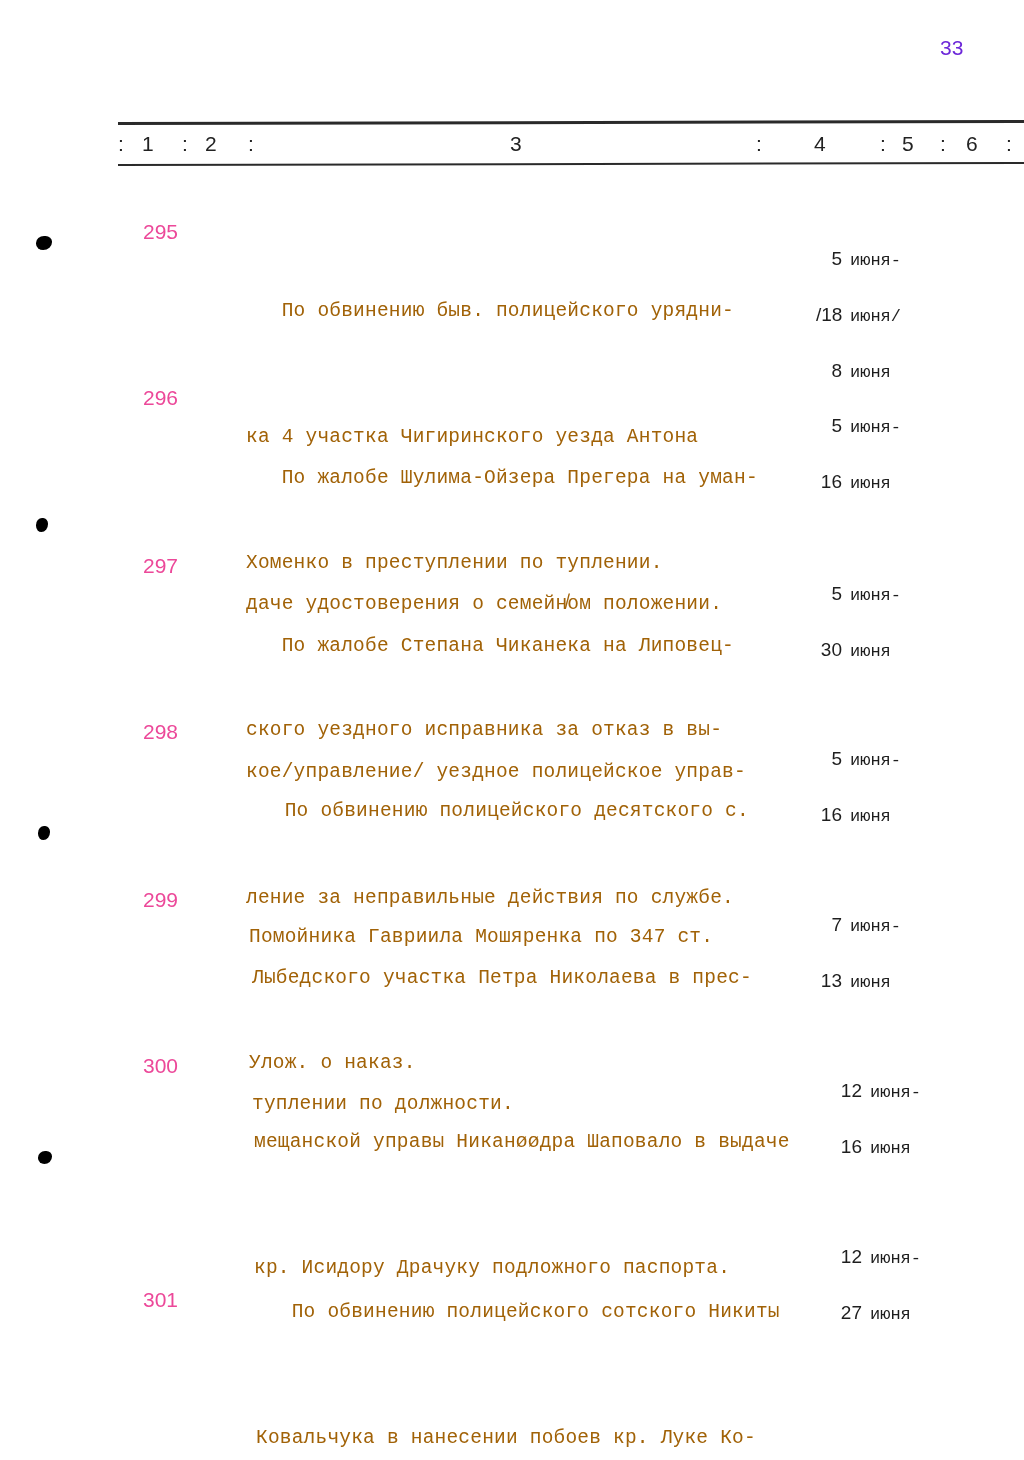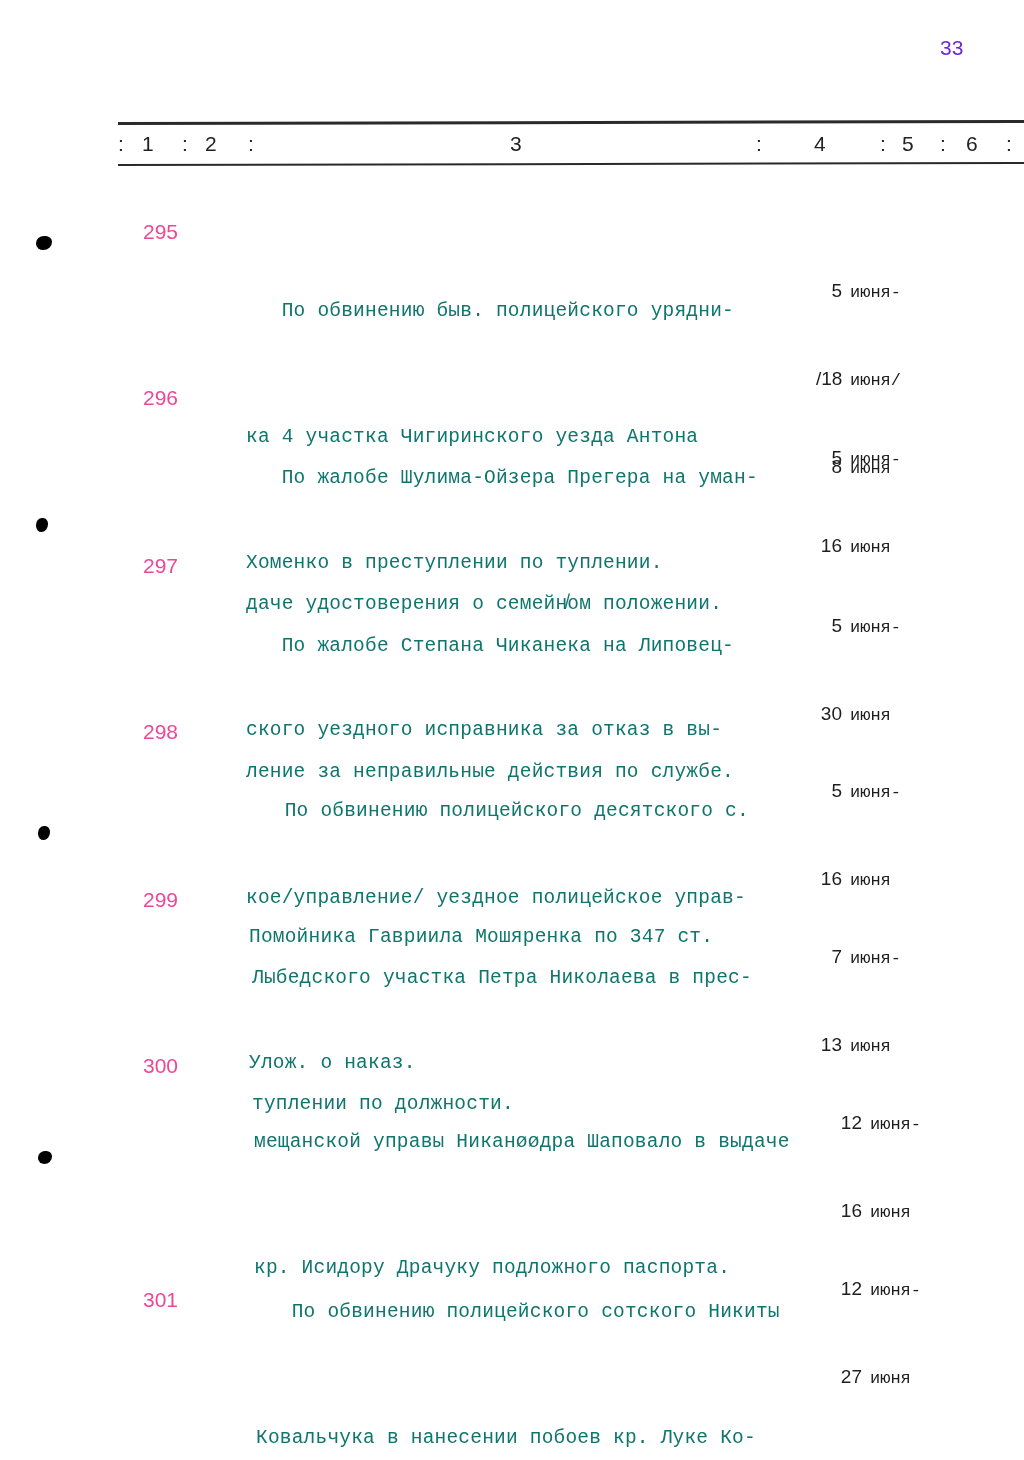--- a/index.html
+++ b/index.html
@@ -7,23 +7,23 @@
     width: 1024px; height: 1460px; background: #ffffff; position: relative;
     overflow: hidden; color: #1a1a1a;
     font-family: "Liberation Mono", "DejaVu Sans Mono", monospace;
   }
   .page-num { position: absolute; left: 940px; top: 36px; font-family: "Liberation Sans", sans-serif; font-size: 21px; color: #6d28d9; }
   .rule { position: absolute; left: 118px; right: 0; height: 3px; background: #2a2a2a; }
   .rule.top { top: 121px; transform: rotate(-0.12deg); }
   .rule.bot { top: 163px; transform: rotate(-0.12deg); height: 2px; }
   .hdr { position: absolute; top: 132px; font-family: "Liberation Sans", sans-serif; font-size: 21px; color: #222; }
   .entry-num { position: absolute; left: 143px; font-family: "Liberation Sans", sans-serif; font-size: 21px; color: #ec4899; }
-  .entry-text { position: absolute; font-size: 19.5px; line-height: 42px; white-space: pre; letter-spacing: 0.2px; color: #0f766e; font-family: Liberation Mono, monospace; }
+  .entry-text { position: absolute; font-size: 19.5px; line-height: 42px; white-space: pre; letter-spacing: 0.2px; color: #a16207; font-family: Liberation Mono, monospace; }
   .entry-date { position: absolute; font-size: 17px; line-height: 18px; color: #1e1e1e; white-space: pre; }
-  .date-line { display: block; margin-top: 32px; }
+  .date-line { display: block; }
   .d-num { display: inline-block; width: 26px; text-align: right; font-family: "Liberation Sans", sans-serif; font-size: 19px; margin-right: 8px; }
   .punch { position: absolute; background: #000; border-radius: 50% 40% 55% 45%; }
 </style>
 </head>
 <body>
 
 <div>
 
   <div class="page-num">33</div>
 
@@ -69,22 +69,22 @@
     <div class="entry-date" style="left:816px; top:381px">
       <span class="date-line"><span class="d-num">5</span><span>июня-</span></span>
       <span class="date-line"><span class="d-num">16</span><span>июня</span></span>
     </div>
   </div>
 
   <div>
     <div class="entry-num" style="top:554px">297</div>
     <div class="entry-text" style="left:246px; top:541px">
       <div>   По жалобе Степана Чиканека на Липовец-</div>
+      <div>кое/управление/ уездное полицейское управ-</div>
       <div>ление за неправильные действия по службе.</div>
-      <div>кое/управление/ уездное полицейское управ-</div>
     </div>
     <div class="entry-date" style="left:816px; top:549px">
       <span class="date-line"><span class="d-num">5</span><span>июня-</span></span>
       <span class="date-line"><span class="d-num">30</span><span>июня</span></span>
     </div>
   </div>
 
   <div>
     <div class="entry-num" style="top:720px">298</div>
     <div class="entry-text" style="left:249px; top:706px">

